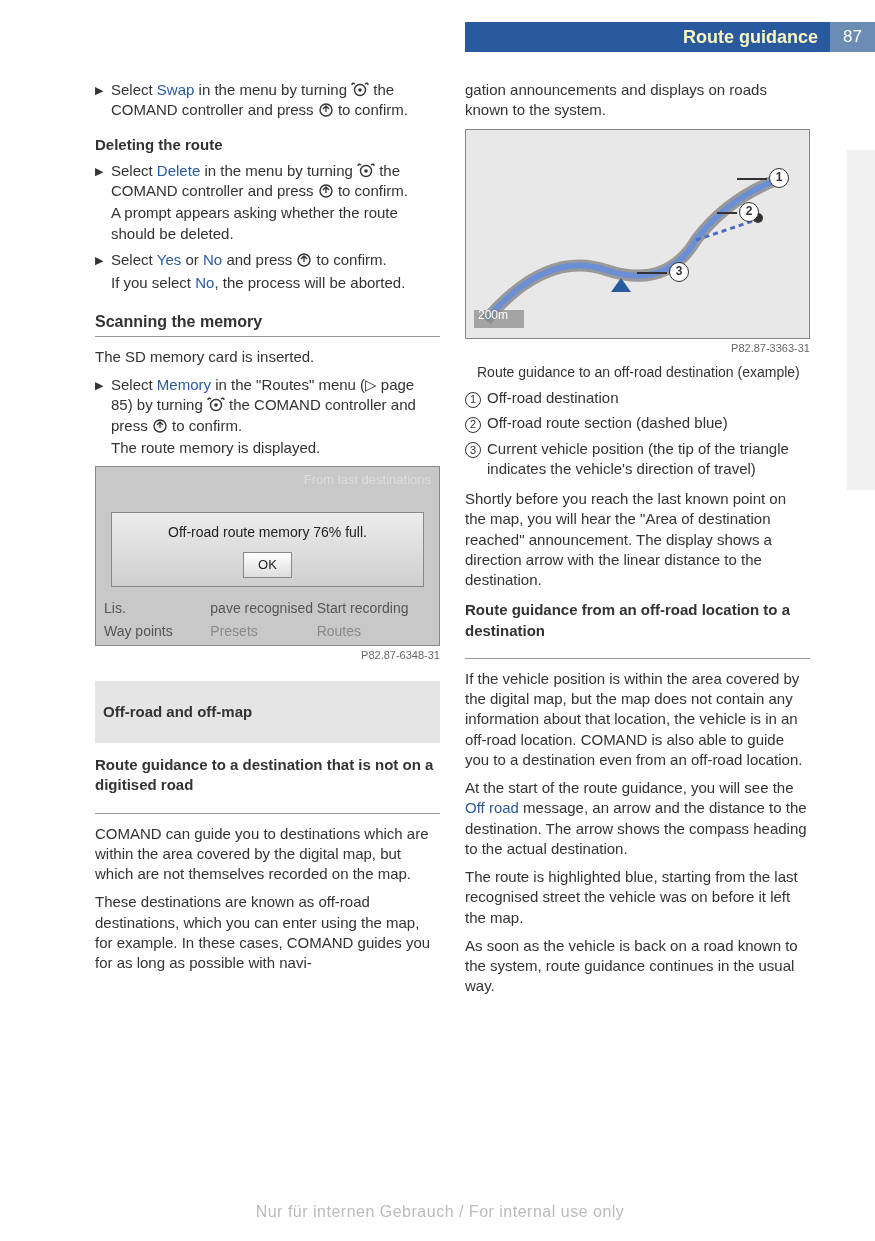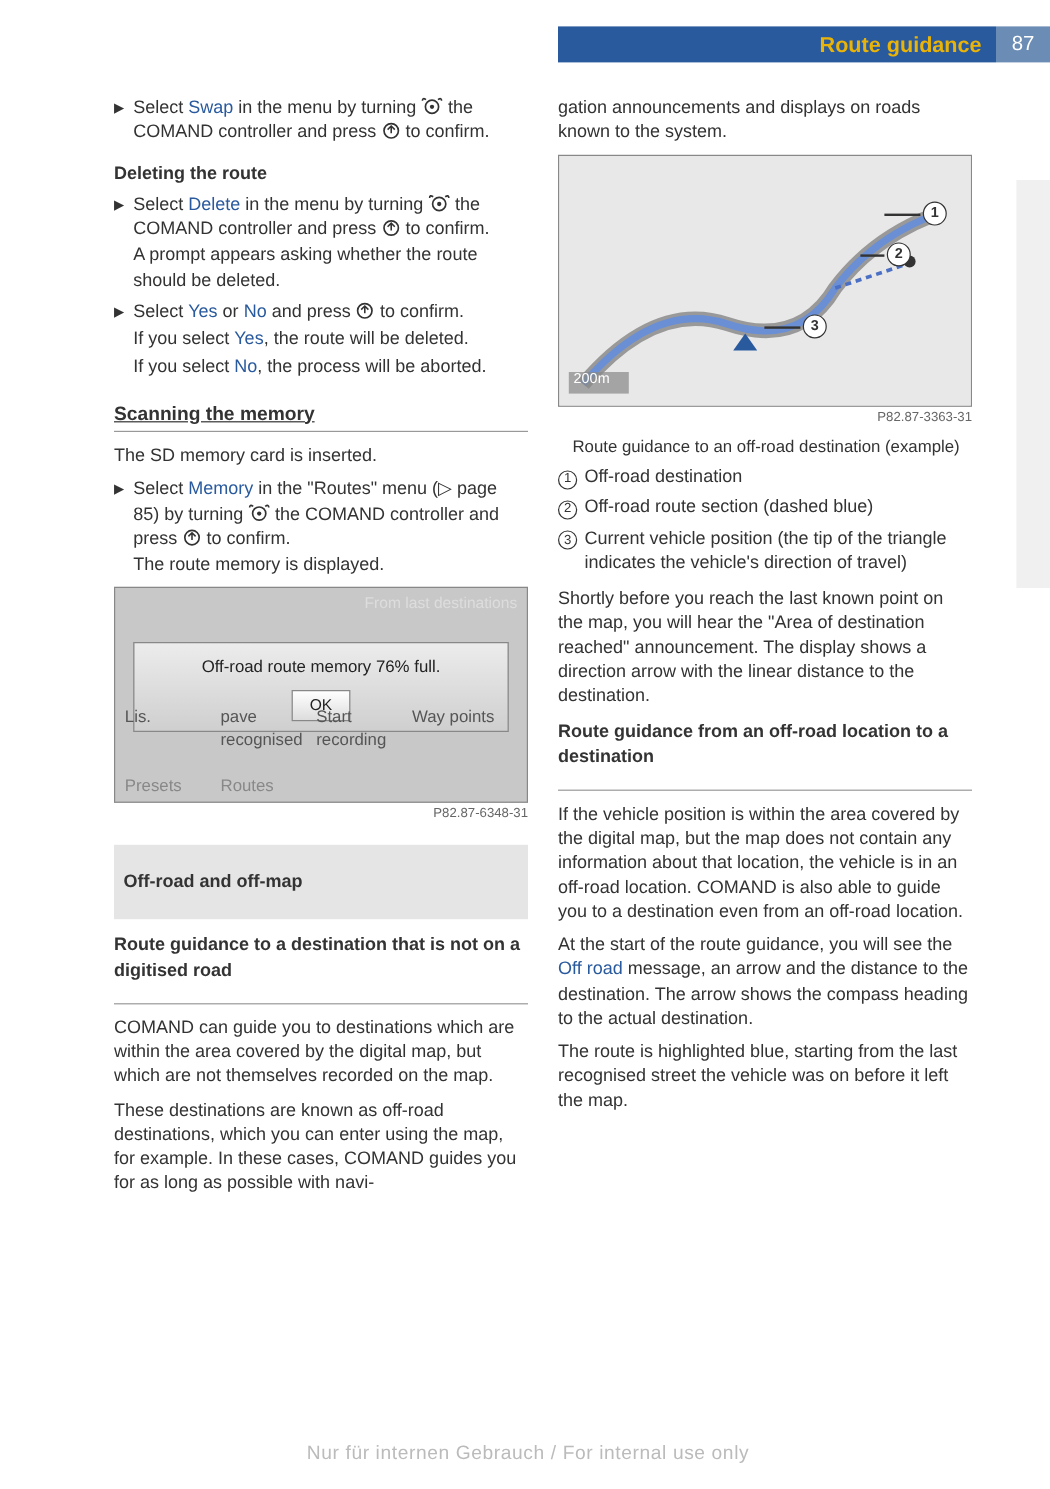--- a/index.html
+++ b/index.html
@@ -25,21 +25,21 @@
     justify-content: center;
     font-size: 17px;
   }
   .header-stripe {
     position: absolute;
     top: 22px;
     left: 465px;
     right: 45px;
     height: 30px;
     background: #2a5a9e;
-    color: #eab308;
+    color: #fef9c3;
     display: flex;
     align-items: center;
     justify-content: flex-end;
     padding-right: 12px;
     font-weight: bold;
     font-size: 18px;
   }
   .side-tab {
     position: absolute;
     right: 0;
@@ -80,21 +80,20 @@
     font-size: 15px;
     font-weight: bold;
     margin: 14px 0 6px 0;
   }
   h2.section {
     font-size: 16px;
     font-weight: bold;
     border-bottom: 1px solid #999;
     padding-bottom: 3px;
     margin: 18px 0 10px 0;
-    text-decoration: underline;
   }
   .gray-heading {
     background: #e5e5e5;
     font-weight: bold;
     padding: 21px 8px;
     margin: 18px 0 12px 0;
     font-size: 15px;
   }
   .sub-underline {
     font-weight: bold;
@@ -138,24 +137,24 @@
     background: linear-gradient(#fff,#ddd);
     border: 1px solid #888;
     padding: 3px 14px;
     margin-top: 10px;
     font-size: 13px;
   }
   .fig1-menu {
     position: absolute;
     bottom: 4px; left: 8px; right: 16px;
     display: grid;
-    grid-template-columns: 1fr 1fr 1fr 1fr;
+    grid-template-columns: 1fr 1fr 1fr;
     font-size: 14px;
     color: #555;
-    row-gap: 20px;
+    row-gap: 4px;
   }
   .callout-list {
     list-style: none;
     margin: 6px 0 10px 0;
   }
   .callout-list li {
     display: flex;
     margin-bottom: 5px;
   }
   .callout-num {
@@ -253,21 +252,20 @@
         <div style="margin-top:2px">A prompt appears asking whether the route should be deleted.</div>
       </div>
     </div>
 
     <div class="step">
       <div class="step-tri">▶</div>
       <div class="step-body">
         <span>Select </span><span class="menu-term">Yes</span><span> or </span><span class="menu-term">No</span><span> and press </span><svg class="press-icon" width="16" height="16">
             <use href="#press-icon-g"></use>
           </svg><span> to confirm.</span>
-        <div style="margin-top:3px"><span>If you select </span><span class="menu-term">Yes</span><span>, the route will be deleted.</span></div>
         <div style="margin-top:3px"><span>If you select </span><span class="menu-term">No</span><span>, the process will be aborted.</span></div>
       </div>
     </div>
 
     <h2 class="section">Scanning the memory</h2>
     <p>The SD memory card is inserted.</p>
 
     <div class="step">
       <div class="step-tri">▶</div>
       <div class="step-body">
@@ -347,16 +345,17 @@
 
     <p>Shortly before you reach the last known point on the map, you will hear the "Area of destination reached" announcement. The display shows a direction arrow with the linear distance to the destination.</p>
 
     <div class="sub-underline">Route guidance from an off-road location to a destination</div>
 
     <p>If the vehicle position is within the area covered by the digital map, but the map does not contain any information about that location, the vehicle is in an off-road location. COMAND is also able to guide you to a destination even from an off-road location.</p>
     <p>
       <span>At the start of the route guidance, you will see the </span><span class="menu-term">Off road</span><span> message, an arrow and the distance to the destination. The arrow shows the compass heading to the actual destination.</span>
     </p>
     <p>The route is highlighted blue, starting from the last recognised street the vehicle was on before it left the map.</p>
+    <p>As soon as the vehicle is back on a road known to the system, route guidance continues in the usual way.</p>
   </div>
 </div>
 
 <div class="watermark">Nur für internen Gebrauch / For internal use only</div>
 
 </body></html>

